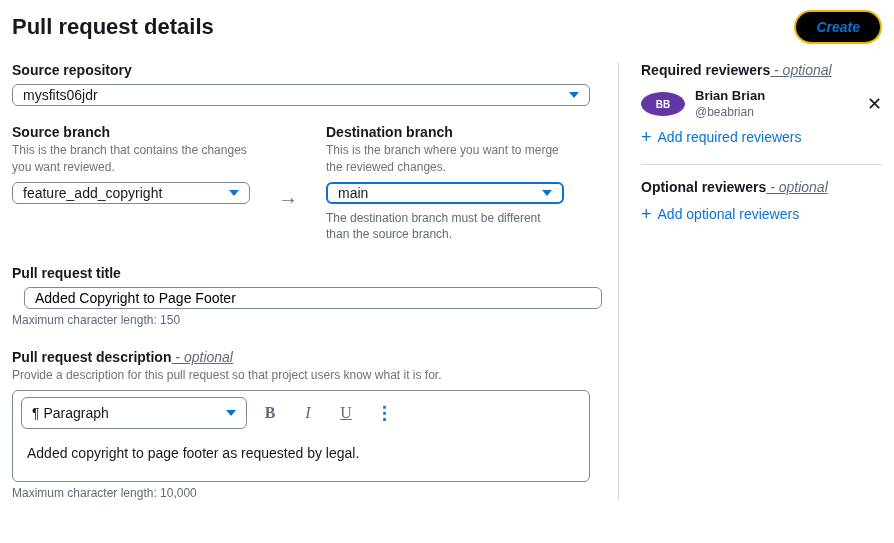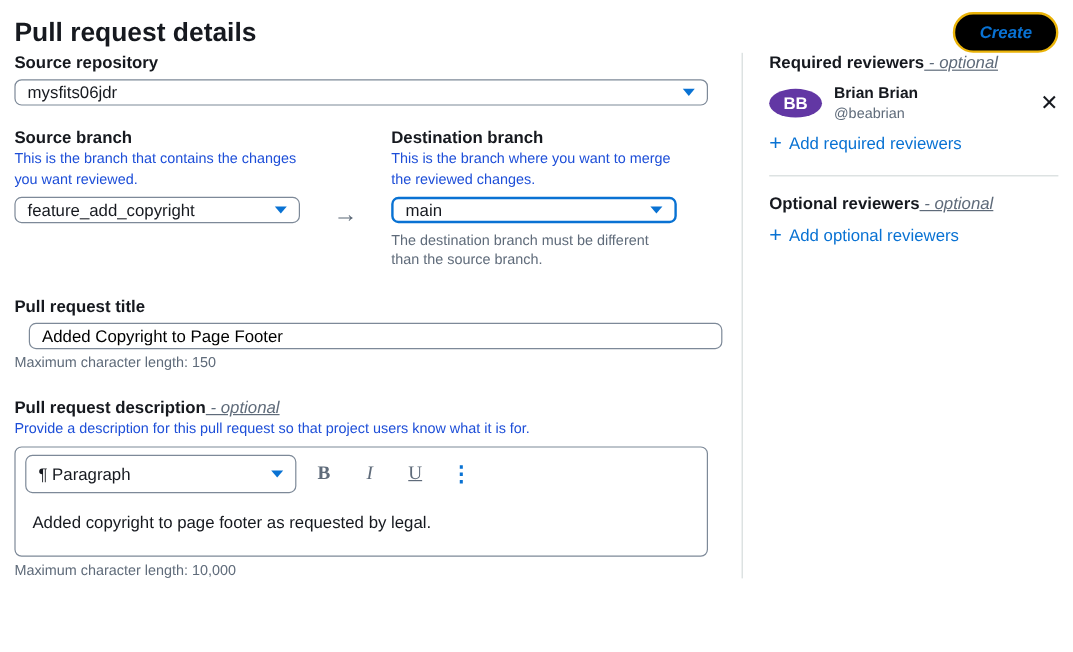--- a/index.html
+++ b/index.html
@@ -8,20 +8,21 @@
   background: #fff;
   color: #16191f;
   width: 894px;
   height: 543px;
   padding: 10px 12px;
 }
 .header {
   display: flex;
   justify-content: space-between;
   align-items: center;
+  margin-bottom: 18px;
 }
 .page-title {
   font-size: 22px;
   font-weight: 700;
 }
 .btn-create {
   border: 2px solid #eab308;
   background: #000000;
   color: #0972d3;
   font-weight: 700;
@@ -38,21 +39,21 @@
 .left-col { flex: 0 0 578px; }
 .right-col { flex: 1; border-left: 1px solid #d5dbdb; padding-left: 22px; }
 .field-label {
   font-size: 14px;
   font-weight: 700;
   color: #16191f;
   margin-bottom: 2px;
 }
 .field-hint {
   font-size: 12px;
-  color: #1d4ed8;
+  color: #737373;
   line-height: 1.4;
   margin-bottom: 6px;
 }
 .select, .text-input {
   width: 100%;
   border: 1px solid #7d8998;
   border-radius: 6px;
   height: 22px;
   padding: 6px 10px;
   font-size: 14px;
@@ -150,21 +151,21 @@
 .reviewer-row {
   display: flex;
   align-items: center;
   gap: 10px;
   margin-bottom: 8px;
 }
 .avatar {
   width: 44px; height: 24px;
   background: #6237a4;
   color: #fff;
-  font-size: 14px;
+  font-size: 10px;
   font-weight: 700;
   border-radius: 50%;
   display: flex;
   align-items: center;
   justify-content: center;
 }
 .reviewer-info { flex: 1; line-height: 1.3; }
 .reviewer-name { font-size: 13px; font-weight: 700; }
 .reviewer-handle { font-size: 12px; color: #5f6b7a; }
 .remove-x { font-size: 18px; color: #16191f; cursor: pointer; }

